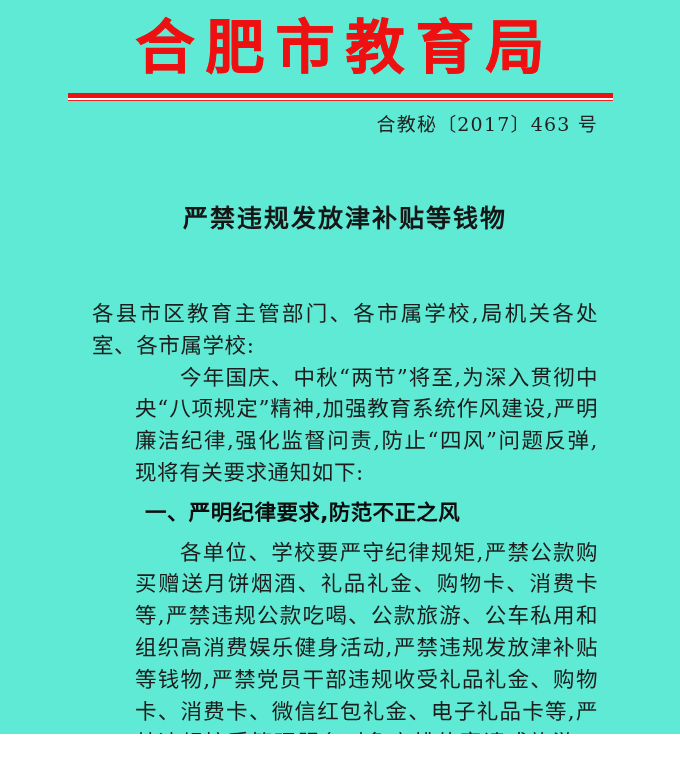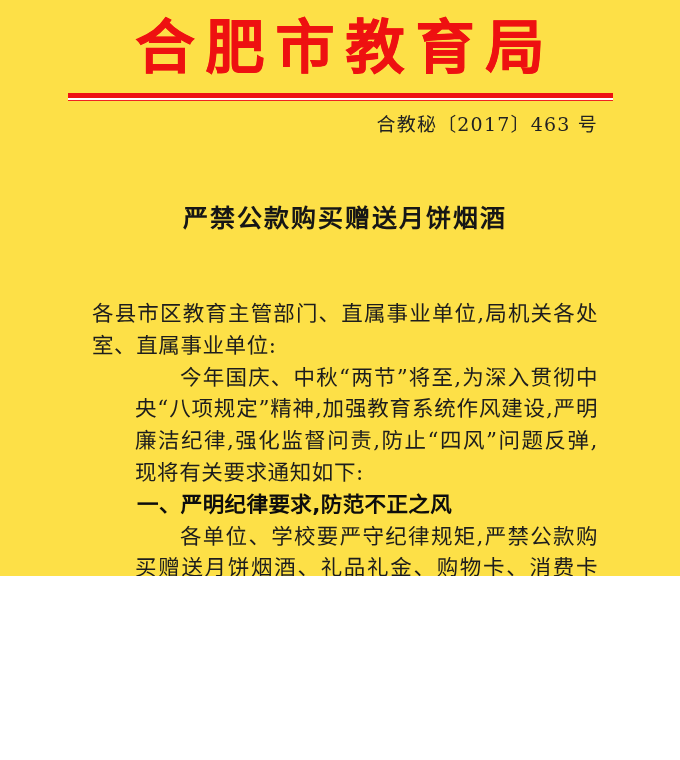--- a/index.html
+++ b/index.html
@@ -10,23 +10,23 @@
   }
 
   body {
     font-family: "DejaVu Serif", "Liberation Serif", serif;
     color: #1a1a1a;
   }
 
   #doc-page {
     position: relative;
     width: 680px;
-    height: 576px;
+    height: 734px;
     overflow: hidden;
-    background: #fde047;
+    background: #5eead4;
     margin: 0;
   }
 
   
   .masthead {
     padding-top: 14px;
     text-align: center;
   }
 
   .masthead-title {
@@ -113,21 +113,21 @@
     text-justify: inter-character;
     word-break: break-all;
   }
 
   .para.indent {
     text-indent: 45px;
     margin-left: 43px;
   }
 
   .section-heading {
-    margin: 0;
+    margin: 8px;
     text-indent: 45px;
     font-family: "DejaVu Sans", "Liberation Sans", sans-serif;
     font-weight: 700;
     font-size: 21.5px;
     line-height: 31.8px;
     letter-spacing: 0.4px;
     color: #0d0d0d;
   }
 </style>
 </head>
@@ -143,26 +143,26 @@
     <div class="bar-thick"></div>
     <div class="bar-gap"></div>
     <div class="bar-thin"></div>
   </div>
 
   <div class="doc-number-row" style="top:109px;">
     <span class="doc-number">合教秘〔2017〕463 号</span>
   </div>
 
   <div class="doc-title" style="top:200px;">
-    <span class="title-line">严禁公款购买赠送月饼烟酒</span>
+    <span class="title-line">严禁违规发放津补贴等钱物</span>
   </div>
 
   <div class="doc-body">
 
-    <p class="para">各县市区教育主管部门、直属事业单位,局机关各处室、直属事业单位:</p>
+    <p class="para">各县市区教育主管部门、各市属学校,局机关各处室、各市属学校:</p>
 
     <p class="para indent">今年国庆、中秋“两节”将至,为深入贯彻中央“八项规定”精神,加强教育系统作风建设,严明廉洁纪律,强化监督问责,防止“四风”问题反弹,现将有关要求通知如下:</p>
 
     <p class="section-heading">一、严明纪律要求,防范不正之风</p>
 
     <p class="para indent">各单位、学校要严守纪律规矩,严禁公款购买赠送月饼烟酒、礼品礼金、购物卡、消费卡等,严禁违规公款吃喝、公款旅游、公车私用和组织高消费娱乐健身活动,严禁违规发放津补贴等钱物,严禁党员干部违规收受礼品礼金、购物卡、消费卡、微信红包礼金、电子礼品卡等,严禁违规接受管理服务对象安排的宴请或旅游、健身娱乐等活动,严禁违规操办婚庆事宜和借机敛财。学校教职工要严格执行教育部《严禁教师违规收受学生及家长礼品礼金等行为的规定》的“六条禁令”。</p>
 
   </div>
 
 </div>

